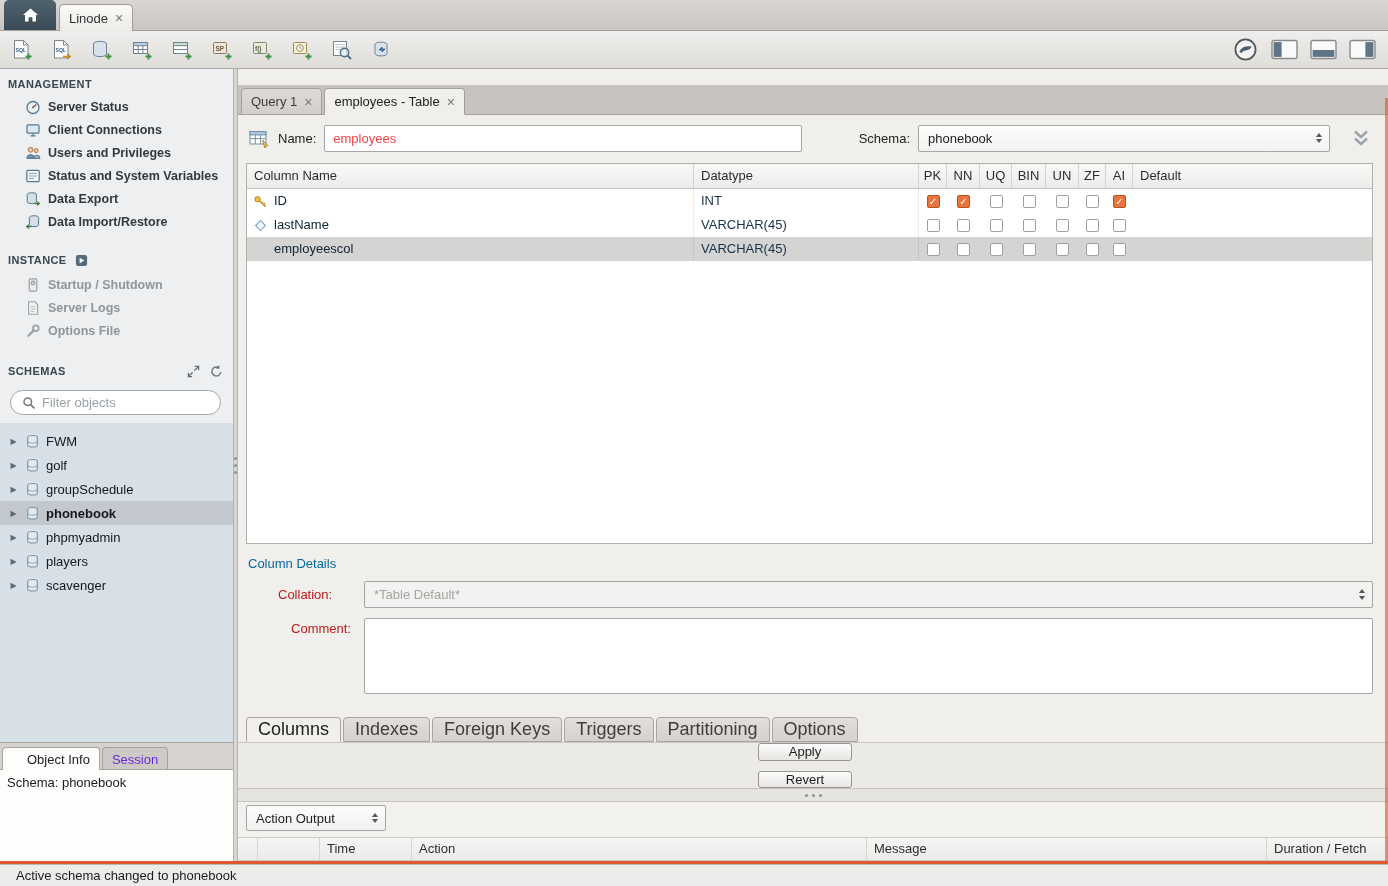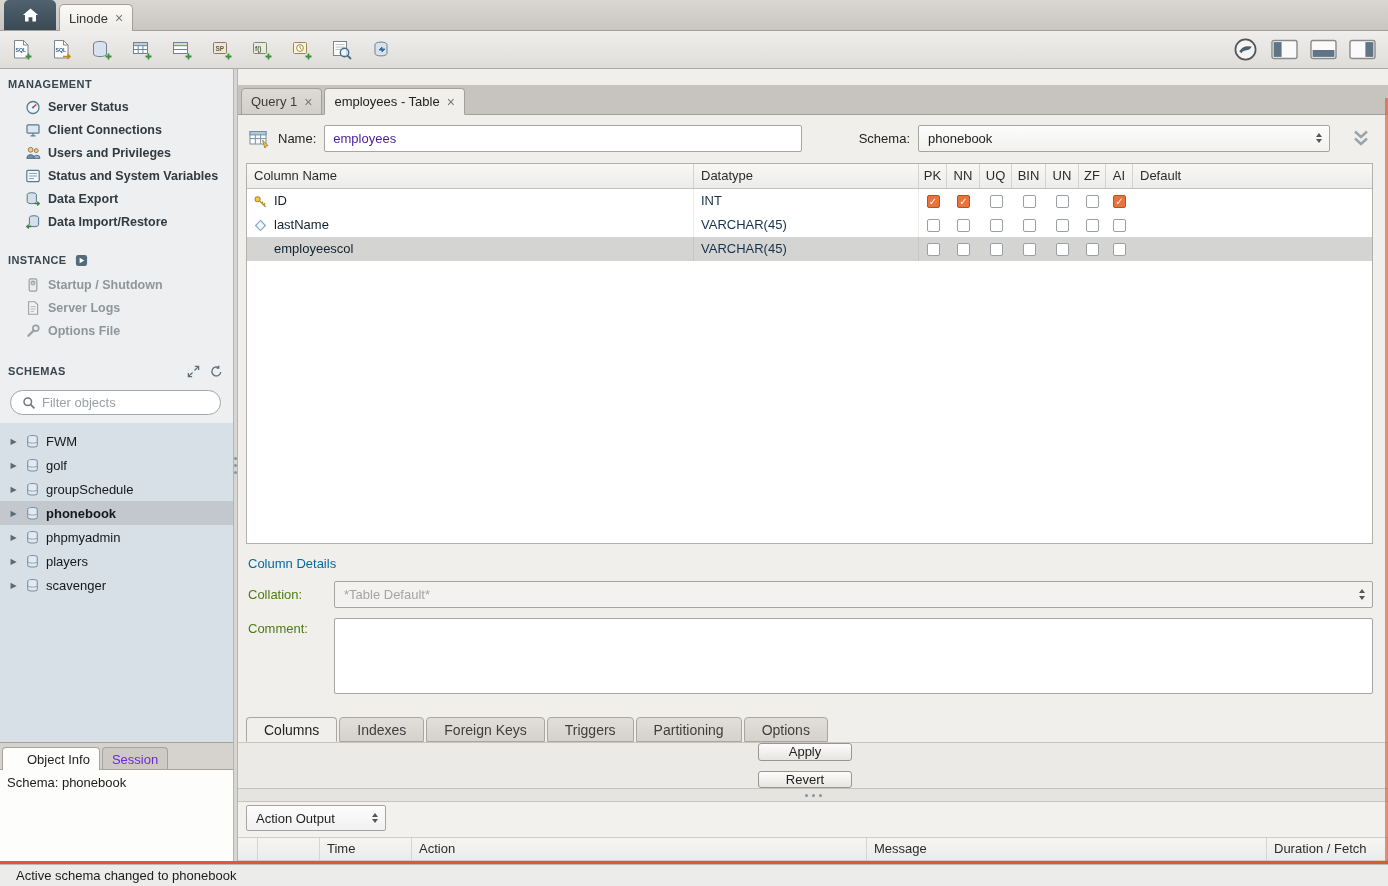--- a/index.html
+++ b/index.html
@@ -53,21 +53,21 @@
 
   
   .main { flex:1; min-width:0; display:flex; flex-direction:column; background:#f1efec; position:relative; }
   .etab-strip { height:30px; background:#c7c4c0; border-bottom:1px solid #a2a09c; display:flex; align-items:flex-end; padding-left:3px; gap:2px;margin-top:16px; }
   .etab { height:27px; margin-bottom:-1px; padding:0 9px; display:flex; align-items:center; gap:7px; font-size:13px; color:#3b3b3b; background:linear-gradient(#dedbd7,#d2cfca); border:1px solid #a2a09c; border-bottom:1px solid #a2a09c; border-radius:4px 4px 0 0; cursor:pointer; }
   .etab.active { background:#f1efec; border-bottom:1px solid #f1efec; color:#222; z-index:2; }
 
   .editor { flex:1; min-height:0; display:flex; flex-direction:column; }
   .form-row { height:46px; display:flex; align-items:center; padding:0 16px 0 10px; gap:8px; }
   .form-label { color:#222; }
-  .name-input { width:478px; height:27px; border:1px solid #a5a5a3; border-radius:2px; background:#fff; padding:0 8px; font-size:13px; font-family:inherit; color:#4c1d95; outline:none; }
+  .name-input { width:478px; height:27px; border:1px solid #a5a5a3; border-radius:2px; background:#fff; padding:0 8px; font-size:13px; font-family:inherit; color:#ef4444; outline:none; }
   .schema-lb { margin-left:auto; }
   .select { height:27px; background:linear-gradient(#fdfdfd,#f1f1f0); border:1px solid #a5a5a3; border-radius:2px; display:flex; align-items:center; justify-content:space-between; padding:0 3px 0 9px; cursor:pointer; color:#222; }
   .select.disabled { color:#a4a4a2; background:#f3f2f0; }
   .schema-select { width:412px; }
   .stepper { width:14px; display:flex; flex-direction:column; align-items:center; justify-content:center; }
   .stepper i { display:block; width:0; height:0; border-left:3.5px solid transparent; border-right:3.5px solid transparent; }
   .stepper i.up { border-bottom:4.5px solid #555; margin-bottom:2.5px; }
   .stepper i.down { border-top:4.5px solid #555; }
   .chevdbl { margin-left:12px; cursor:pointer; display:flex; align-items:center; }
 
@@ -87,28 +87,28 @@
   .grid-row.selected .cell { border-right-color:#c6c6c4; }
   .cbc { display:flex; align-items:center; justify-content:center; padding:0; }
   .cb { width:13px; height:13px; border:1px solid #9aa0a4; background:#fff; border-radius:2px; display:flex; align-items:center; justify-content:center; font-size:10px; line-height:11px; color:#fff; cursor:pointer; }
   .cb.on { background:#e8733c; border-color:#b4541f; font-weight:bold; }
 
   
   .details { height:168px; padding:8px 15px 0 10px; }
   .details-title { padding:4px 0 10px 0; color:#0369a1; }
   .d-row { display:flex; align-items:center; margin-bottom:10px; }
   .d-row.top { align-items:flex-start; }
-  .d-label { width:86px; flex:none; color:#4d7c0f; padding-top:0; }
-  .d-row.top .d-label { padding-top:3px; }
+  .d-label { width:86px; flex:none; color:#b91c1c; padding-top:0;margin-left:30px; }
+  .d-row.top .d-label { padding-top:3px;text-align:center; }
   .collation-select { flex:1; }
   .comment-box { flex:1; height:76px; border:1px solid #a5a5a3; border-radius:2px; background:#fff; resize:none; outline:none; font-family:inherit; font-size:13px; padding:4px 6px; }
 
   
   .subtabs { height:30px; display:flex; align-items:flex-end; padding-left:8px; gap:2px; }
-  .stab { height:25px; padding:0 17px; display:flex; align-items:center; font-size:14px; background:linear-gradient(#e2dfdb,#d5d2cd); border:1px solid #a9a6a1; border-radius:4px 4px 0 0; color:#3e3e3e; cursor:pointer; }
+  .stab { height:25px; padding:0 11px; display:flex; align-items:center; font-size:18px; background:linear-gradient(#e2dfdb,#d5d2cd); border:1px solid #a9a6a1; border-radius:4px 4px 0 0; color:#3e3e3e; cursor:pointer; }
   .stab.active { background:#f1efec; border-bottom-color:#f1efec; color:#222; }
 
   
   .apply-row { height:46px; border-top:1px solid #c9c6c2; background:#eceae6; display:flex; align-items:center; justify-content:flex-end; gap:10px; padding-right:16px;flex-direction:column; }
   .btn { width:94px; height:27px; background:linear-gradient(#fcfcfb,#e7e5e2); border:1px solid #999591; border-radius:3px; font-size:13px; font-family:inherit; color:#222; cursor:pointer; }
 
   
   .h-splitter { height:13px; background:#e6e4e0; border-top:1px solid #c6c3bf; display:flex; align-items:center; justify-content:center; cursor:row-resize; }
   .hdots { width:3px; height:3px; border-radius:50%; background:#8a949a; box-shadow:7px 0 0 #8a949a, -7px 0 0 #8a949a; }
 

